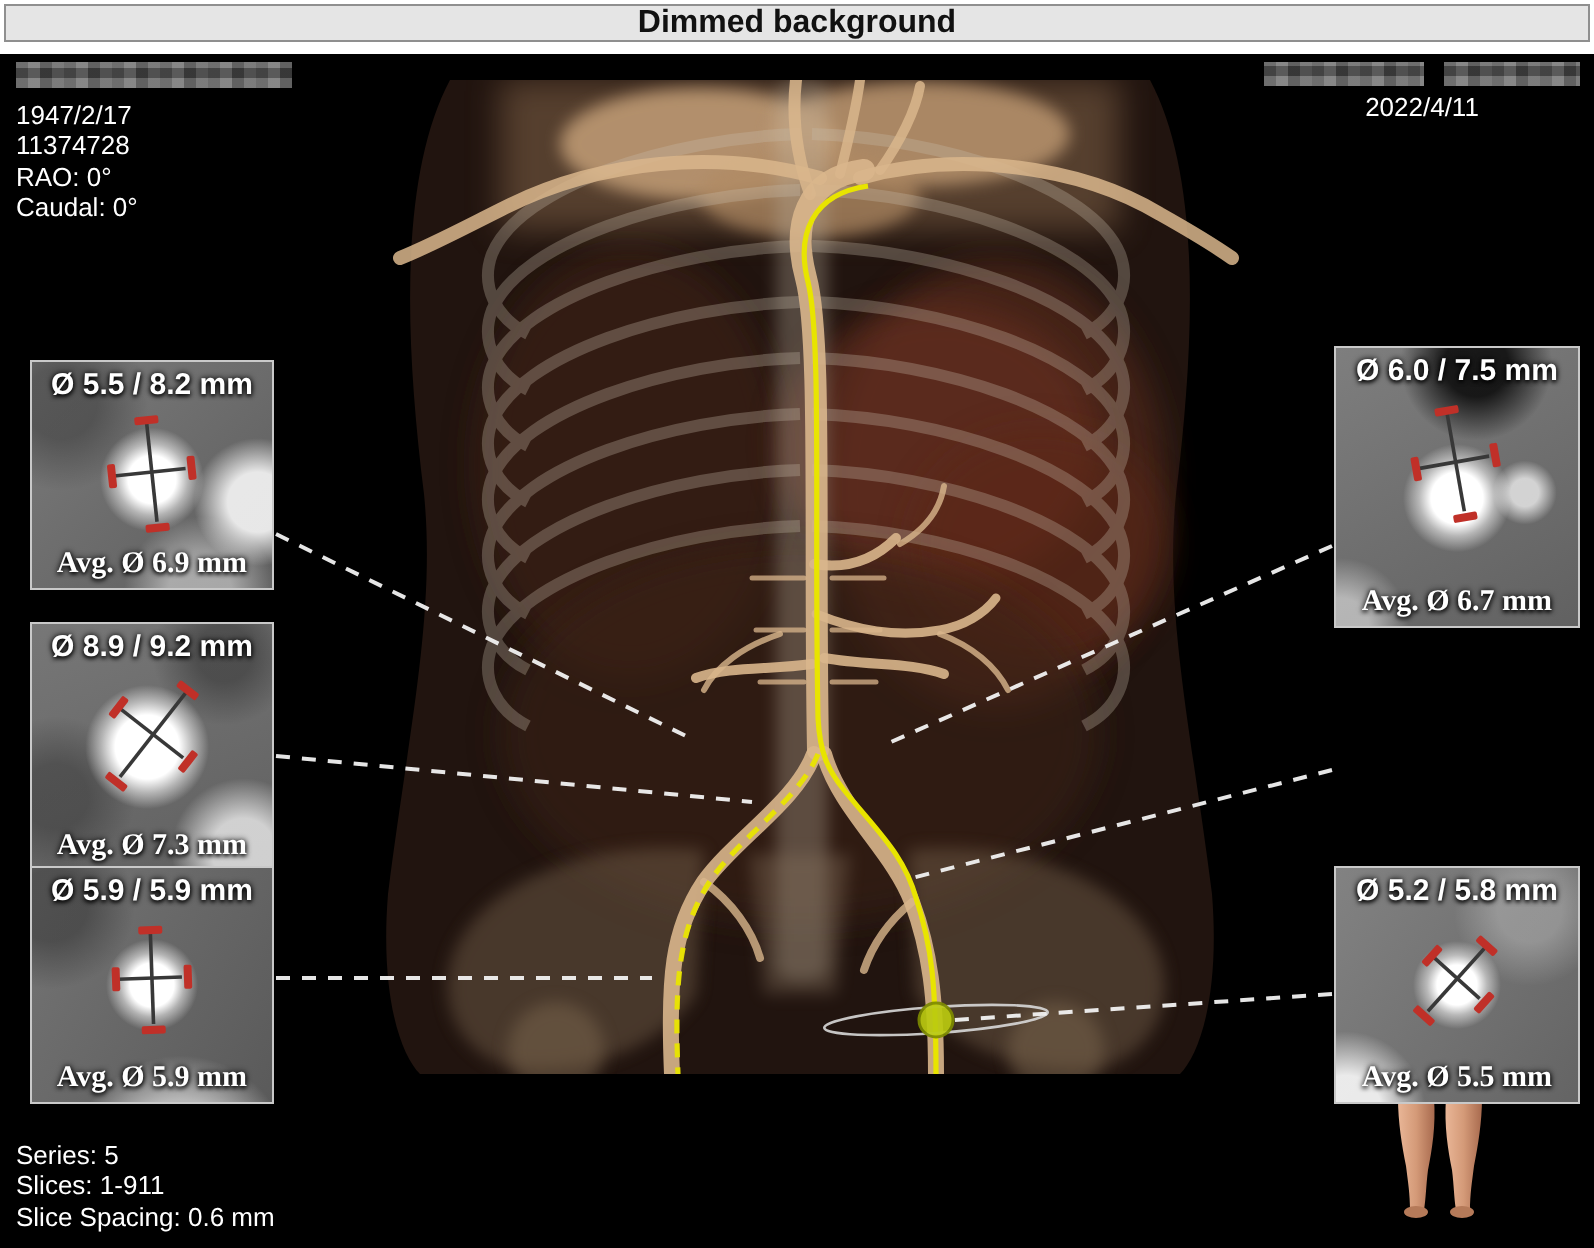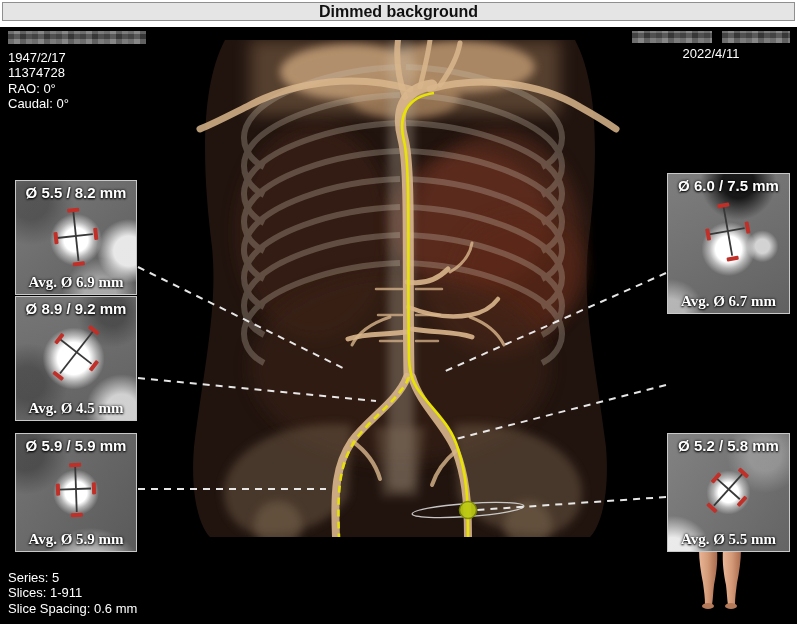--- a/index.html
+++ b/index.html
@@ -232,34 +232,34 @@
         <rect x="-6" y="-29" width="12" height="4" rx="1" fill="#c03028"></rect>
         <rect x="-6" y="25" width="12" height="4" rx="1" fill="#c03028"></rect>
         <rect x="-22" y="-7" width="4" height="12" rx="1" fill="#c03028"></rect>
         <rect x="18" y="-7" width="4" height="12" rx="1" fill="#c03028"></rect>
       </g>
     </svg>
     <div class="plabel top">Ø 5.5 / 8.2 mm</div>
     <div class="plabel bot">Avg. Ø 6.9 mm</div>
   </div>
 
-  <div class="panel" style="left:15px;top:269px;height:125px">
+  <div class="panel" style="left:15px;top:284px;height:125px">
     <div class="ct p2"></div>
     <svg class="caliper" width="120" height="114" viewBox="0 0 120 114">
       <g transform="translate(60,56) rotate(38)">
         <line x1="0" y1="-28" x2="0" y2="26" stroke="#383838" stroke-width="1.8"></line>
         <line x1="-21" y1="-1" x2="19" y2="-1" stroke="#383838" stroke-width="1.8"></line>
         <rect x="-6" y="-31" width="12" height="4" rx="1" fill="#c03028"></rect>
         <rect x="-6" y="27" width="12" height="4" rx="1" fill="#c03028"></rect>
         <rect x="-24" y="-7" width="4" height="12" rx="1" fill="#c03028"></rect>
         <rect x="20" y="-7" width="4" height="12" rx="1" fill="#c03028"></rect>
       </g>
     </svg>
     <div class="plabel top">Ø 8.9 / 9.2 mm</div>
-    <div class="plabel bot">Avg. Ø 4.5 mm</div>
+    <div class="plabel bot">Avg. Ø 7.3 mm</div>
   </div>
 
   <div class="panel" style="left:15px;top:406px;height:119px">
     <div class="ct p3"></div>
     <svg class="caliper" width="120" height="117" viewBox="0 0 120 117">
       <g transform="translate(60,56) rotate(-2)">
         <line x1="0" y1="-24" x2="0" y2="22" stroke="#383838" stroke-width="1.8"></line>
         <line x1="-17" y1="-1" x2="15" y2="-1" stroke="#383838" stroke-width="1.8"></line>
         <rect x="-6" y="-27" width="12" height="4" rx="1" fill="#c03028"></rect>
         <rect x="-6" y="23" width="12" height="4" rx="1" fill="#c03028"></rect>

